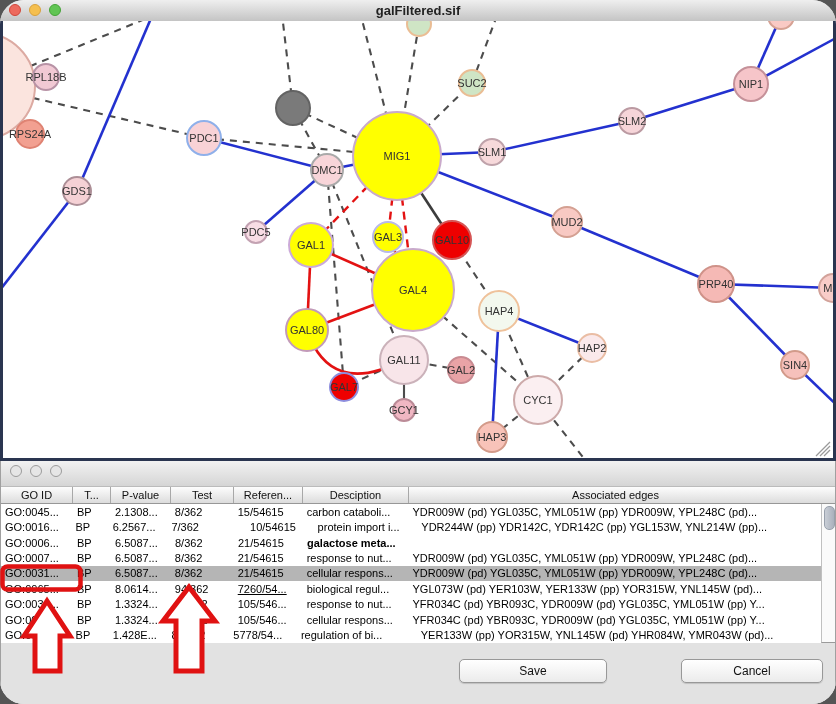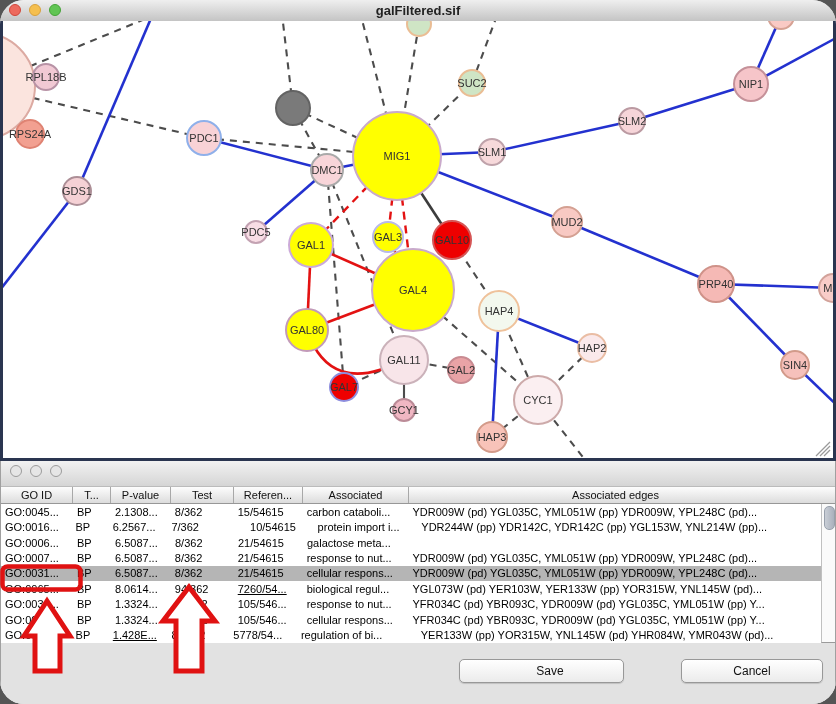--- a/index.html
+++ b/index.html
@@ -44,21 +44,21 @@
   .vscroll{position:absolute;top:43px;left:820px;width:14px;height:139px;background:#fafafa;
            border-left:1px solid #c0c0c0;border-bottom:1px solid #9a9a9a;box-sizing:border-box;}
   .vthumb{position:absolute;top:2px;left:2px;width:9px;height:22px;border-radius:5px;
           background:linear-gradient(90deg,#c9ced6,#a9b0bc);border:1px solid #98a0ac;}
   
   .footer{position:absolute;top:182px;left:0;width:834px;height:61px;background:#e2e2e2;}
   .btn{position:absolute;top:16px;height:22px;border:1px solid #989898;border-radius:5px;
        background:linear-gradient(#ffffff,#ebebeb);font-size:12px;color:#111;
        font-family:"Liberation Sans",sans-serif;display:flex;align-items:center;justify-content:center;
        box-shadow:0 1px 1px rgba(0,0,0,.15);}
-  .btn.save{left:458px;width:146px;padding-left:17px;}
+  .btn.save{left:458px;width:146px;}
   .btn.cancel{left:680px;width:140px;}
   
   #annotation-svg{position:absolute;top:0;left:0;pointer-events:none;}
 </style>
 </head>
 <body>
 
 <div class="screen">
 
   <section class="window win1">
@@ -197,21 +197,21 @@
         <span class="light inactive"></span>
       </span>
     </div>
 
     <div class="thead" id="thead">
         <div class="th" style="width: 72px;">GO ID</div>
         <div class="th" style="width: 38px;">T...</div>
         <div class="th" style="width: 60px;">P-value</div>
         <div class="th" style="width: 63px;">Test</div>
         <div class="th" style="width: 69px;">Referen...</div>
-        <div class="th" style="width: 106px;">Associated</div>
+        <div class="th" style="width: 106px;">Desciption</div>
         <div class="th" style="width: 413px;">Associated edges</div>
       </div>
     <div class="tbody" id="tbody">
         <div class="tr">
           <div class="td" style="width: 72px;">GO:0045...</div>
           <div class="td" style="width: 38px;">BP</div>
           <div class="td" style="width: 60px;">2.1308...</div>
           <div class="td" style="width: 63px;">8/362</div>
           <div class="td" style="width: 69px;">15/54615</div>
           <div class="td" style="width: 106px;">carbon cataboli...</div>
@@ -225,21 +225,21 @@
           <div class="td" style="width: 69px; margin-left: 17px;">10/54615</div>
           <div class="td" style="width: 106px;">protein import i...</div>
           <div class="td" style="width: 413px;">YDR244W (pp) YDR142C, YDR142C (pp) YGL153W, YNL214W (pp)...</div>
         </div>
         <div class="tr">
           <div class="td" style="width: 72px;">GO:0006...</div>
           <div class="td" style="width: 38px;">BP</div>
           <div class="td" style="width: 60px;">6.5087...</div>
           <div class="td" style="width: 63px;">8/362</div>
           <div class="td" style="width: 69px;">21/54615</div>
-          <div class="td" style="width: 106px;">galactose meta...</div>
+          <div class="td" style="width: 106px; font-weight: bold;">galactose meta...</div>
         </div>
         <div class="tr">
           <div class="td" style="width: 72px;">GO:0007...</div>
           <div class="td" style="width: 38px;">BP</div>
           <div class="td" style="width: 60px;">6.5087...</div>
           <div class="td" style="width: 63px;">8/362</div>
           <div class="td" style="width: 69px;">21/54615</div>
           <div class="td" style="width: 106px;">response to nut...</div>
           <div class="td" style="width: 413px;">YDR009W (pd) YGL035C, YML051W (pp) YDR009W, YPL248C (pd)...</div>
         </div>
@@ -275,21 +275,21 @@
           <div class="td" style="width: 38px;">BP</div>
           <div class="td" style="width: 60px;">1.3324...</div>
           <div class="td" style="width: 63px;">11/362</div>
           <div class="td" style="width: 69px;">105/546...</div>
           <div class="td" style="width: 106px;">cellular respons...</div>
           <div class="td" style="width: 413px;">YFR034C (pd) YBR093C, YDR009W (pd) YGL035C, YML051W (pp) Y...</div>
         </div>
         <div class="tr">
           <div class="td" style="width: 72px;">GO:0050...</div>
           <div class="td" style="width: 38px;">BP</div>
-          <div class="td" style="width: 60px; text-decoration: underline;">1.428E...</div>
+          <div class="td" style="width: 60px;">1.428E...</div>
           <div class="td" style="width: 63px;">80/362</div>
           <div class="td" style="width: 69px;">5778/54...</div>
           <div class="td" style="width: 106px;">regulation of bi...</div>
           <div class="td" style="width: 413px; margin-left: 16px;">YER133W (pp) YOR315W, YNL145W (pd) YHR084W, YMR043W (pd)...</div>
         </div>
       </div>
 
     <div class="vscroll">
       <div class="vthumb"></div>
     </div>

